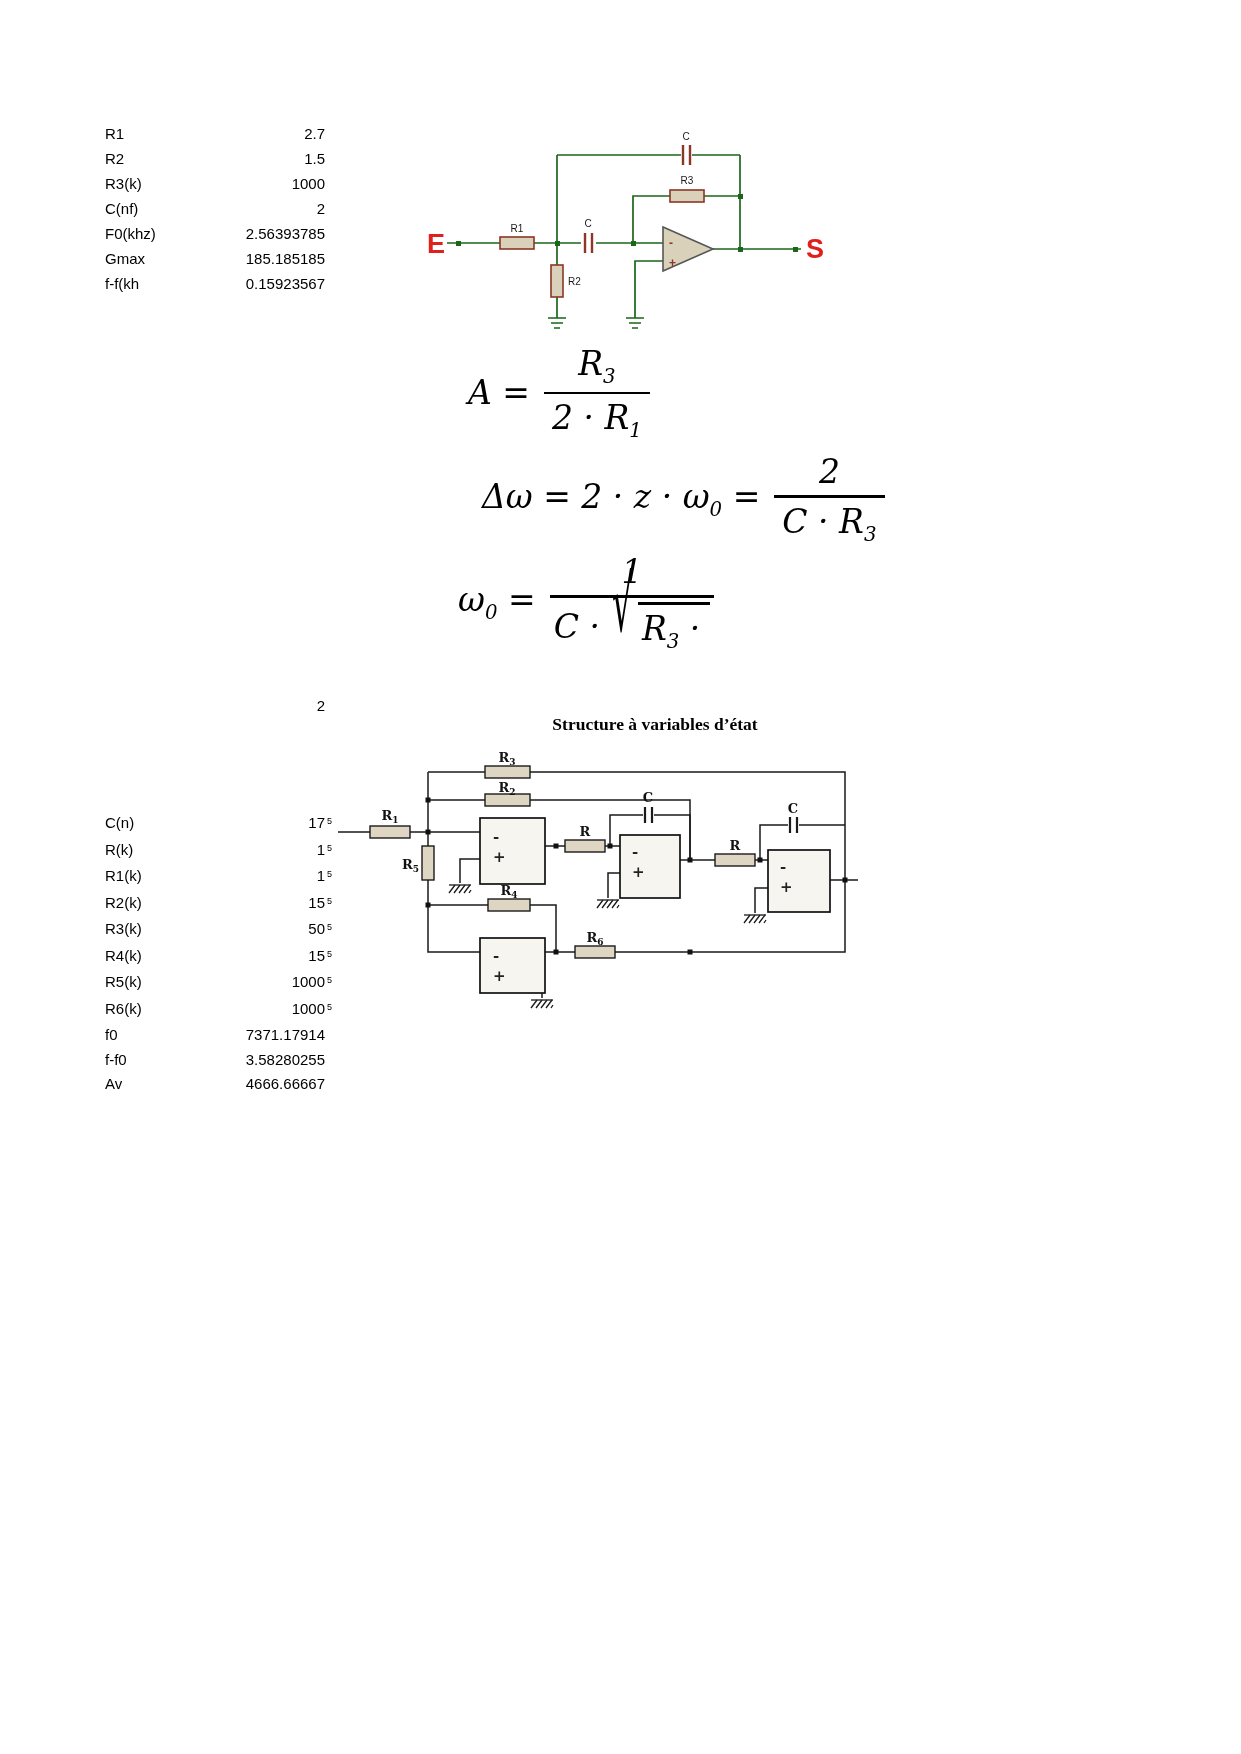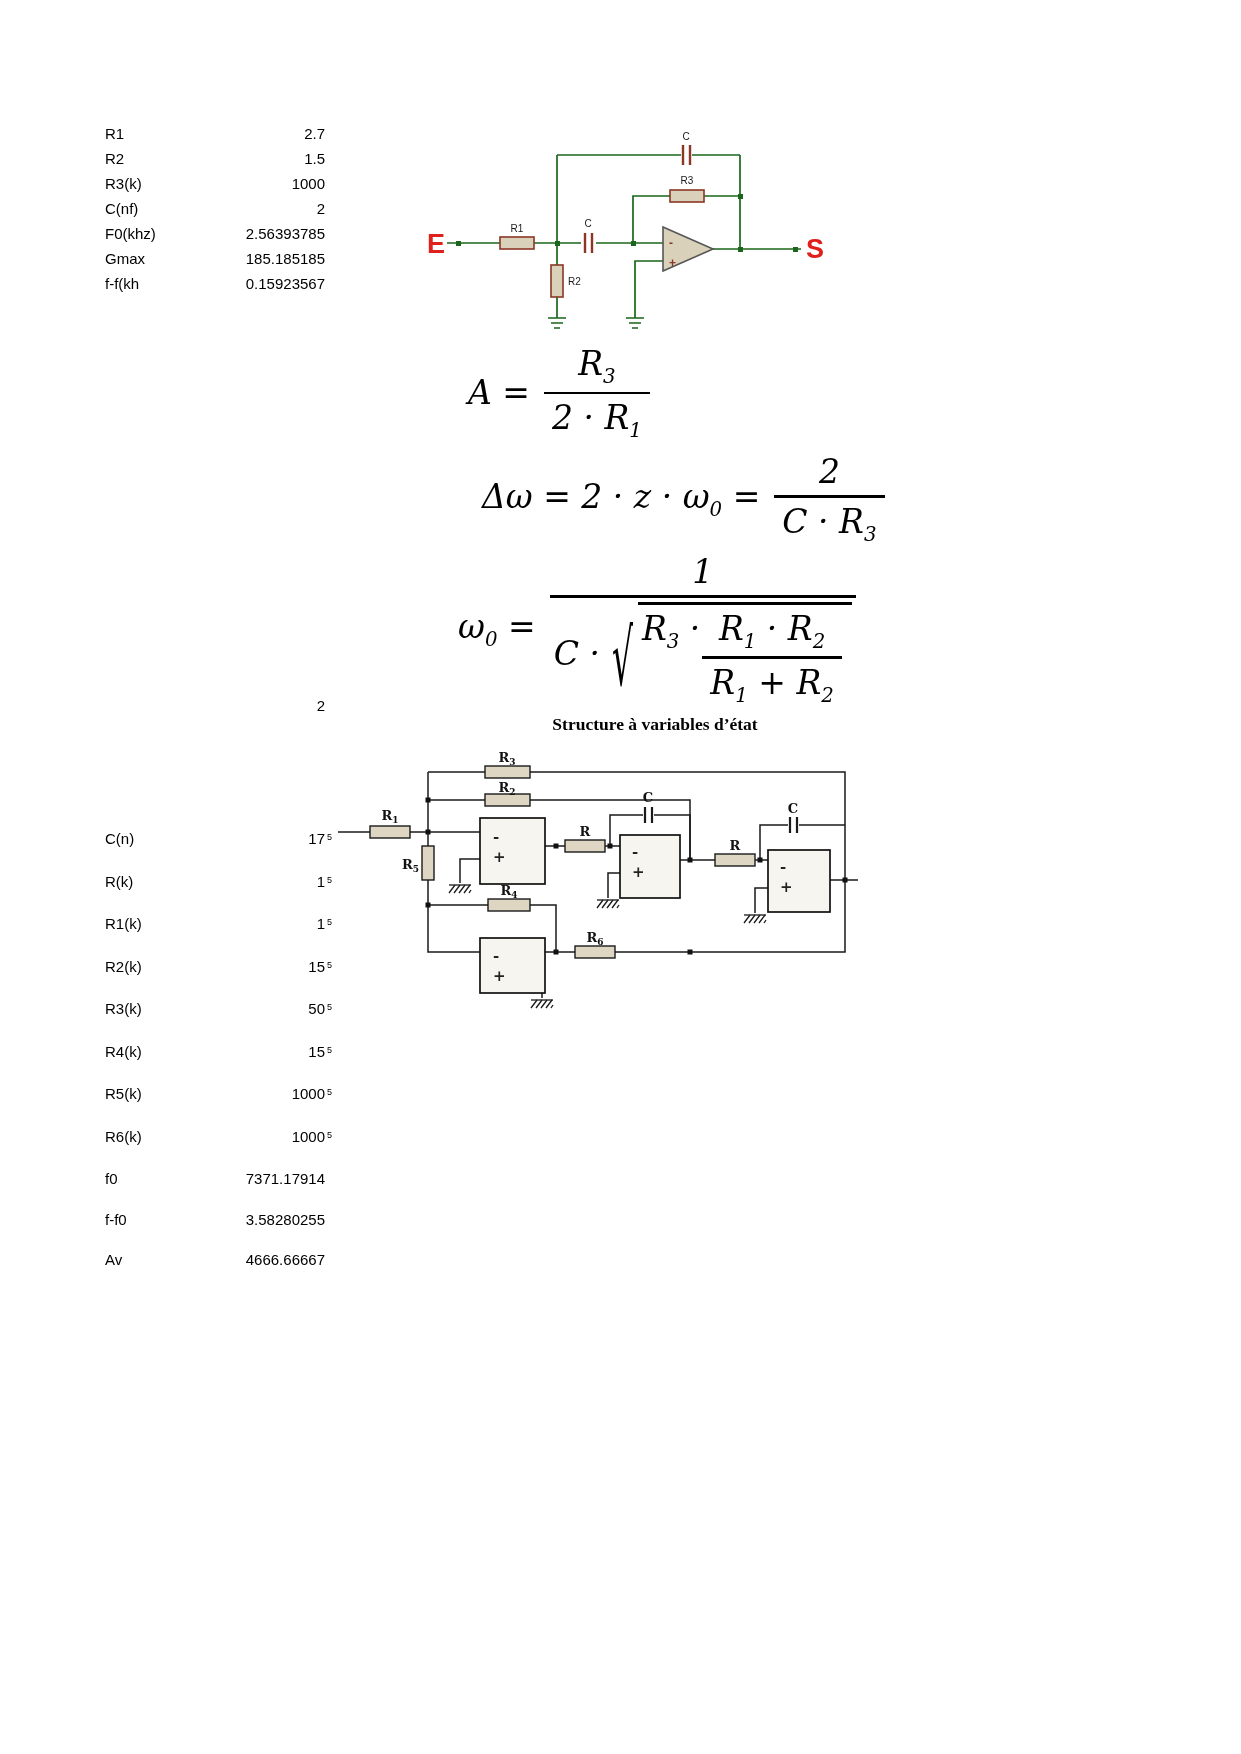--- a/index.html
+++ b/index.html
@@ -4,21 +4,21 @@
 <style>
   *{margin:0;padding:0;box-sizing:border-box;}
   html,body{background:#ffffff;}
   .page{position:relative;width:1241px;height:1696px;background:#ffffff;
         font-family:"Liberation Sans",sans-serif;color:#000;overflow:hidden;}
   .abs{position:absolute;}
 
   
   .datatable{position:absolute;font-size:15px;color:#000;}
   .trow{display:flex;width:220px;align-items:baseline;line-height:25px;}
-  .datatable.compact .trow{line-height:24.5px;margin-top:16px;}
+  .datatable.compact .trow{line-height:24.5px;}
   .tlabel{flex:0 0 auto;}
   .tvalue{margin-left:auto;text-align:center;}
   .tmark{display:inline-block;width:0;overflow:visible;font-size:9px;
          position:relative;top:-4px;left:2px;}
 
   
   .stray{position:absolute;font-size:15px;width:220px;text-align:right;}
 
   
   .section-head{position:absolute;display:flex;align-items:center;flex-direction:column;}
@@ -31,21 +31,21 @@
            font-size:33px;color:#000;display:flex;align-items:center;gap:14px;
            white-space:nowrap;}
   .formula sub{font-size:0.6em;font-style:italic;}
   .frac{display:inline-flex;flex-direction:column;align-items:center;}
   .fbar{align-self:stretch;height:2.5px;background:#000;margin:4px 0;}
   .fnum,.fden{padding:0 8px;text-align:center;}
   .fden-row{display:flex;align-items:center;gap:12px;padding:0 4px;}
   .sqrt{position:relative;display:inline-block;padding-left:26px;}
   .sqrt-sign{position:absolute;left:0;bottom:2px;font-style:normal;
              transform:scaleY(2.35);transform-origin:0 100%;display:inline-block;}
-  .sqrt-body{display:inline-flex;gap:2px;
+  .sqrt-body{display:inline-flex;align-items:center;gap:8px;
              border-top:3px solid #000;padding:4px 10px 0 4px;}
 </style>
 </head>
 <body>
 
 <div class="page">
 
   <div class="datatable" style="left:105px;top:121px;">
 
       <div class="trow">
@@ -165,25 +165,20 @@
     <span>ω<sub>0</sub> =</span>
     <span class="frac">
       <span class="fnum">1</span>
       <span class="fbar"></span>
       <span class="fden fden-row">
         <span>C ·</span>
         <span class="sqrt">
           <span class="sqrt-sign">√</span>
           <span class="sqrt-body">
             <span>R<sub>3</sub> ·</span>
-            <span class="frac">
-              <span class="fnum">R<sub>1</sub> · R<sub>2</sub></span>
-              <span class="fbar"></span>
-              <span class="fden">R<sub>1</sub> + R<sub>2</sub></span>
-            </span>
           </span>
         </span>
       </span>
     </span>
   </div>
 
   <div class="stray" style="left:105px;top:697px;">2</div>
 
   <div class="section-head" style="left:408px;top:714px;width:494px;">
     <span class="stitle">Structure à variables d’état</span>

